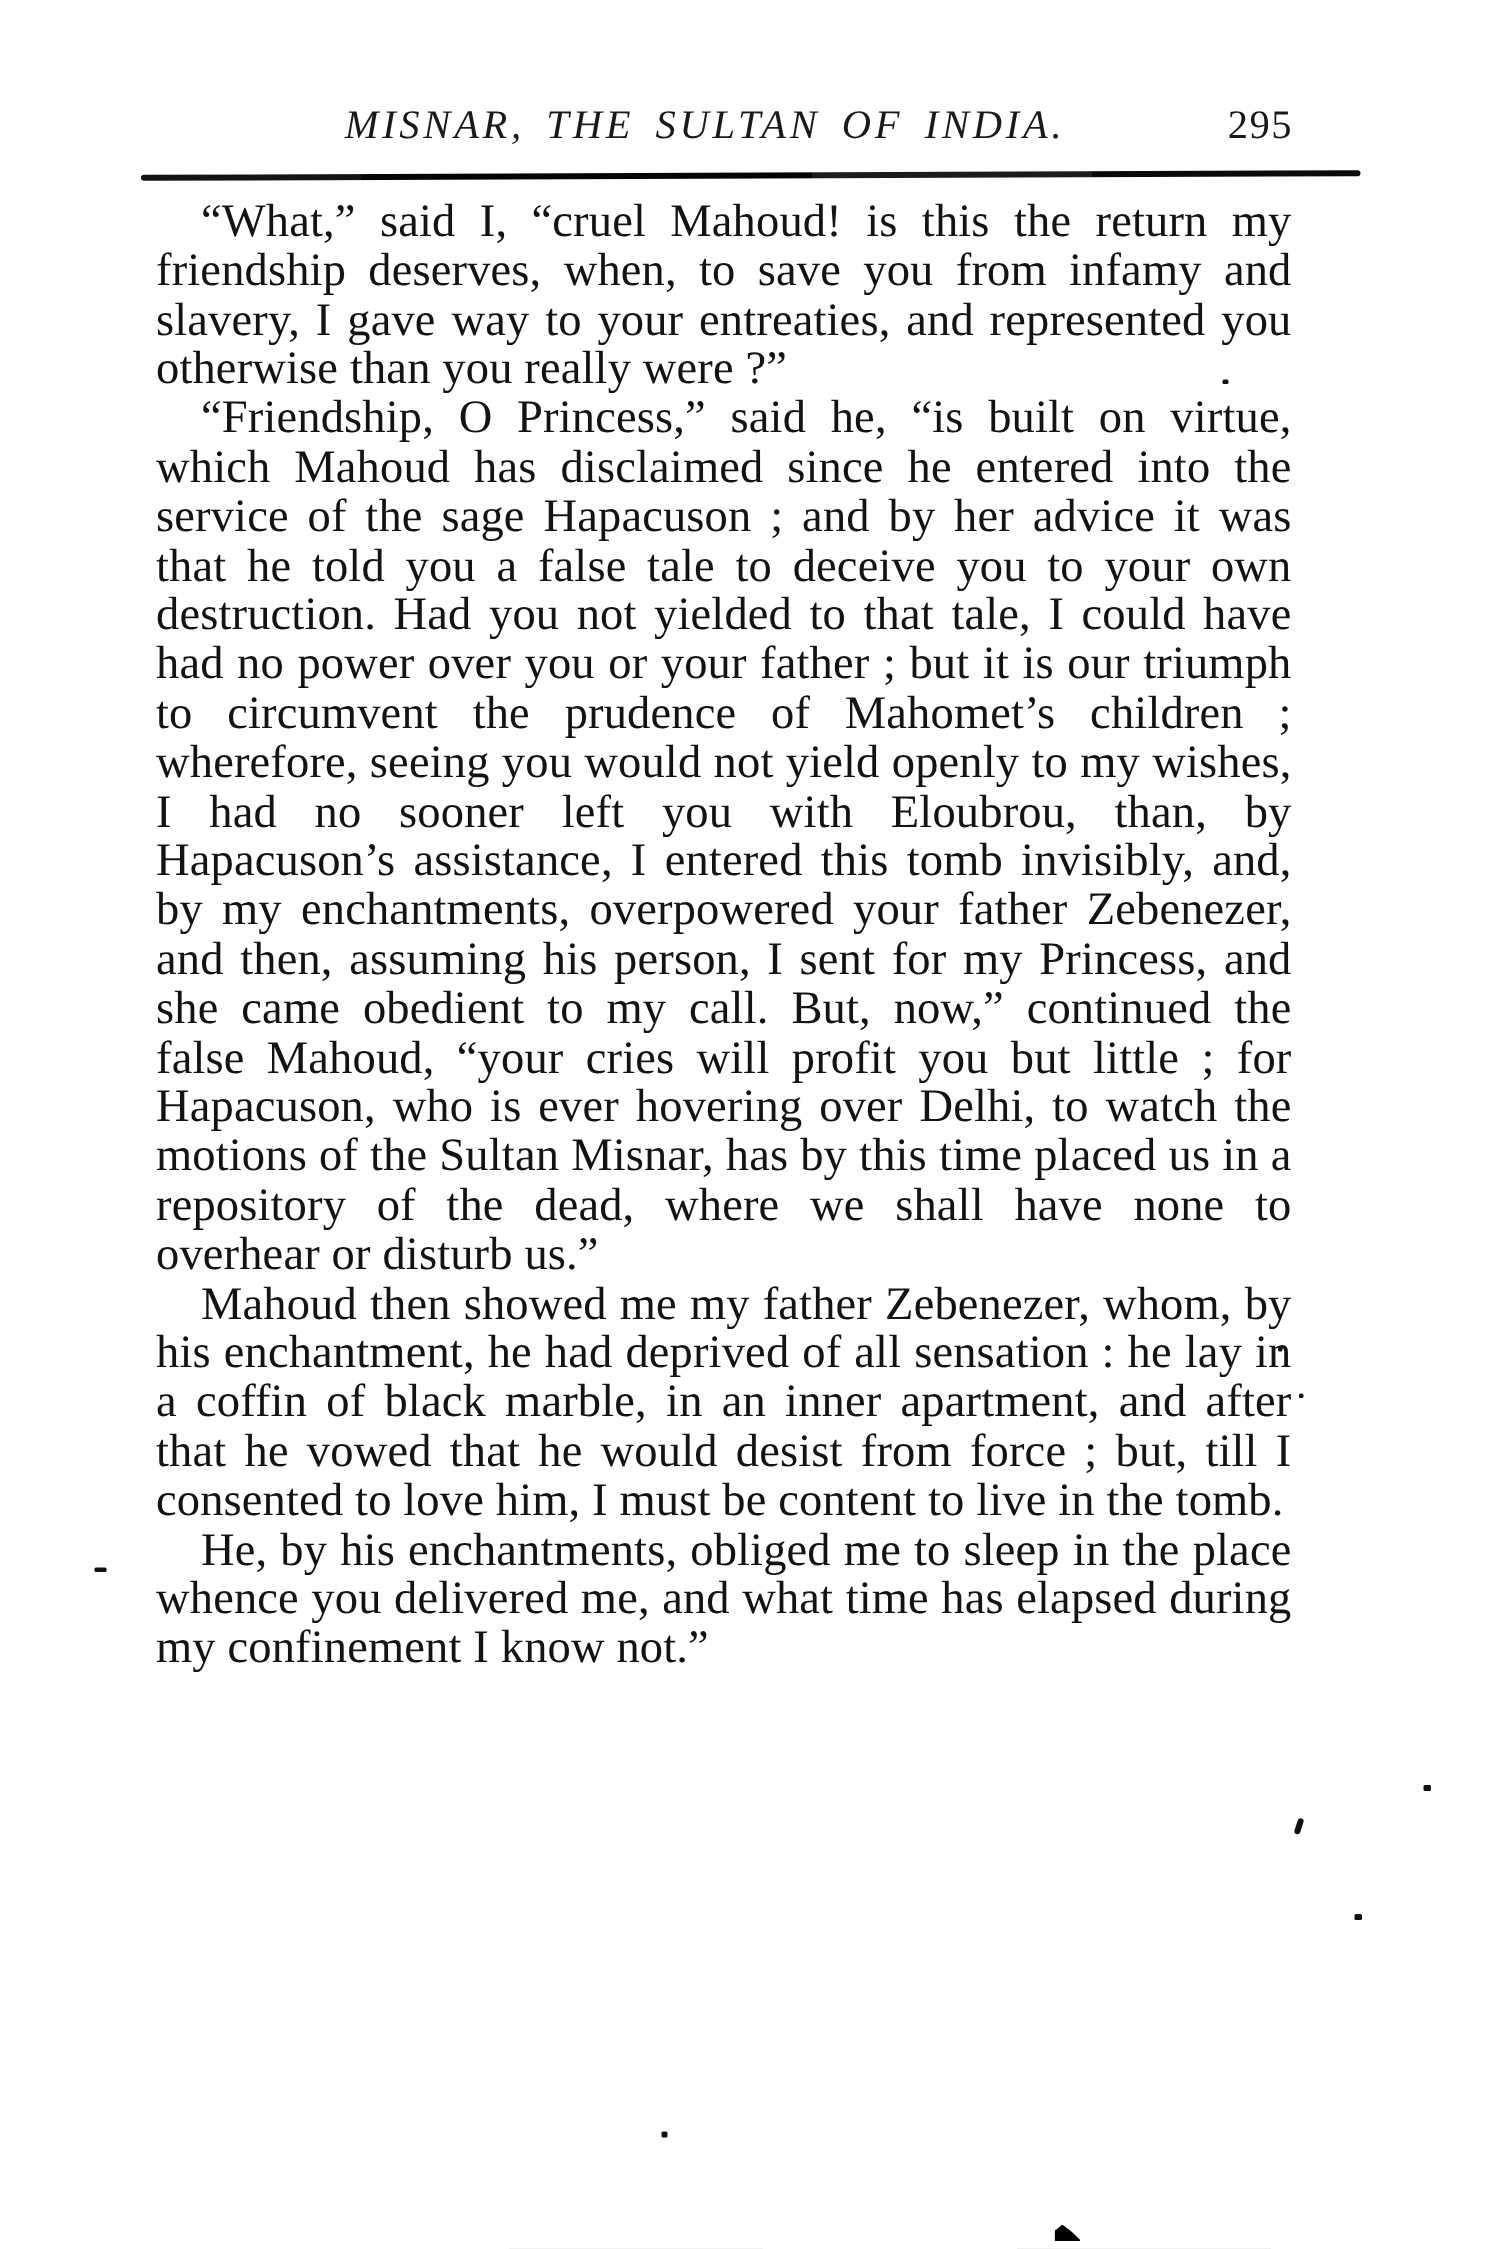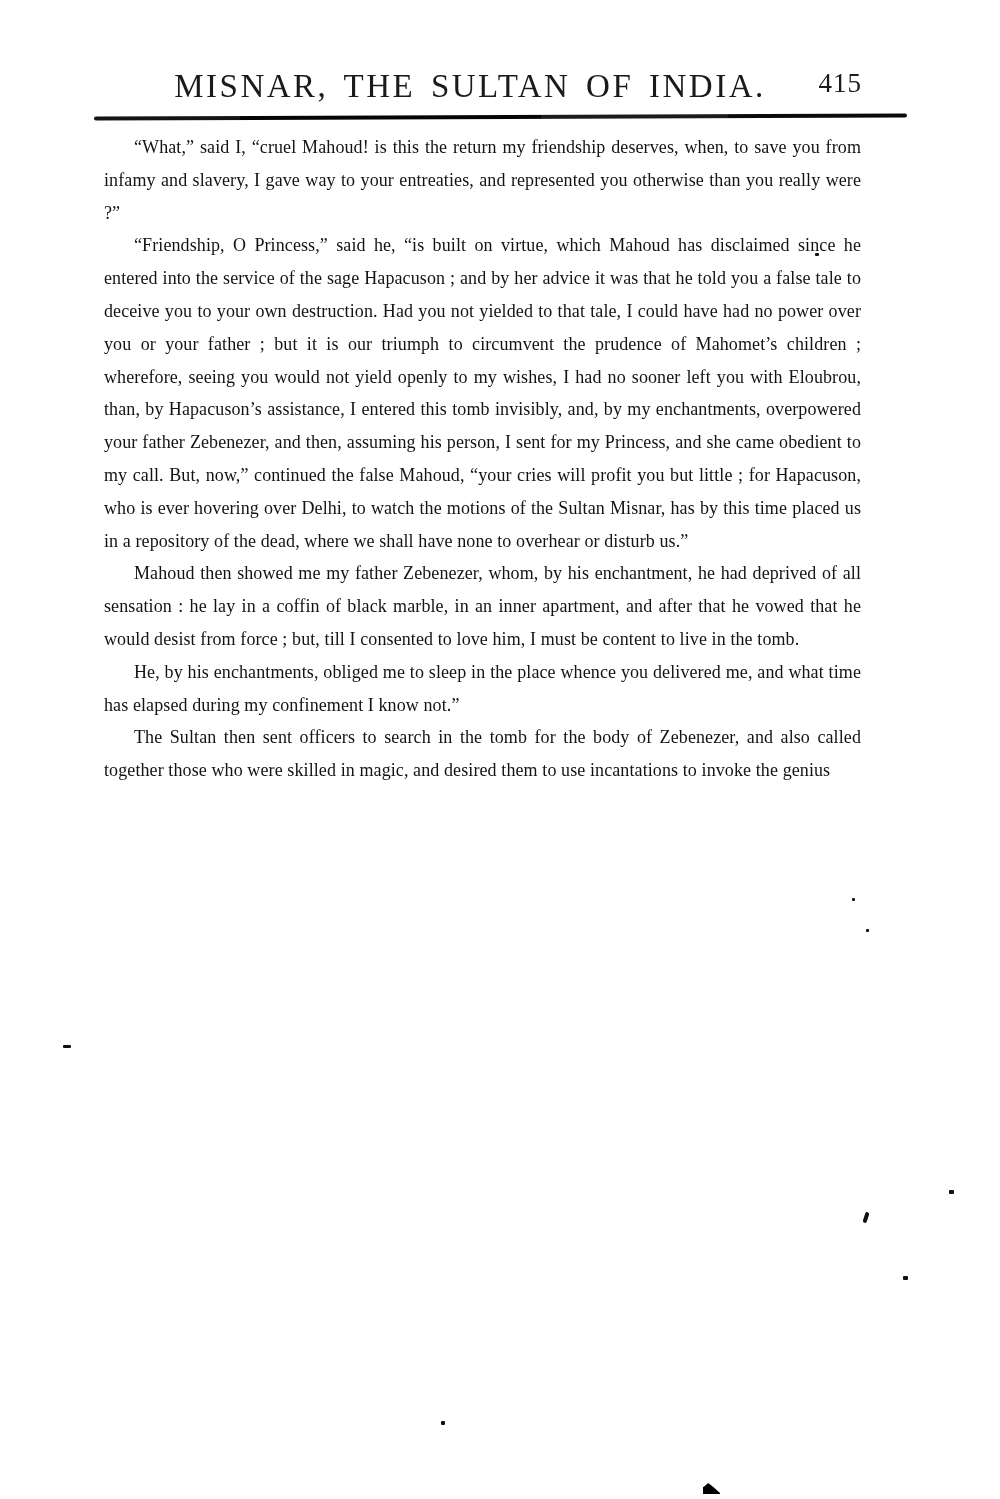--- a/index.html
+++ b/index.html
@@ -12,21 +12,22 @@
     font-family: "Liberation Serif", "DejaVu Serif", serif;
     color: #131313;
     overflow: hidden;
   }
   .running-header {
     position: absolute;
     top: 68px;
     left: 0;
     right: 60px;
     text-align: center;
-    font-size: 33px;
+    font-style: italic;
+    font-size: 27px;
     letter-spacing: 2.5px;
     word-spacing: 5px;
     color: #1a1a1a;
     white-space: nowrap;
   }
   .page-number {
     position: absolute;
     top: 68px;
     right: 138px;
     font-size: 27px;
@@ -41,21 +42,21 @@
     height: 4px;
     background: linear-gradient(90deg, #141414 0 18%, #050505 18% 55%, #1c1c1c 55% 78%, #0a0a0a 78% 100%);
     border-radius: 2px;
     transform: rotate(-0.22deg);
   }
   .text-block {
     position: absolute;
     top: 131px;
     left: 104px;
     width: 757px;
-    font-size: 18px;
+    font-size: 31px;
     line-height: 32.8px;
     text-align: justify;
     letter-spacing: 0.1px;
   }
   .text-block p {
     margin: 0;
     text-indent: 30px;
   }
   .text-block p.section-gap {
     margin-top: 32px;
@@ -83,30 +84,29 @@
     clip-path: polygon(0% 100%, 0% 38%, 16% 20%, 30% 0%, 46% 18%, 64% 40%, 82% 65%, 100% 92%, 100% 100%);
   }
 </style>
 </head>
 <body>
 
 <div class="page">
 
   <div class="running-header">MISNAR, THE SULTAN OF INDIA.</div>
 
-  <div class="page-number">415</div>
+  <div class="page-number">295</div>
 
   <div class="header-rule"></div>
 
   <div class="text-block">
     <p>“What,” said I, “cruel Mahoud! is this the return my friendship deserves, when, to save you from infamy and slavery, I gave way to your entreaties, and represented you otherwise than you really were ?”</p>
     <p>“Friendship, O Princess,” said he, “is built on virtue, which Mahoud has disclaimed since he entered into the service of the sage Hapacuson ; and by her advice it was that he told you a false tale to deceive you to your own destruction. Had you not yielded to that tale, I could have had no power over you or your father ; but it is our triumph to circumvent the prudence of Mahomet’s children ; wherefore, seeing you would not yield openly to my wishes, I had no sooner left you with Eloubrou, than, by Hapacuson’s assistance, I entered this tomb invisibly, and, by my enchantments, overpowered your father Zebenezer, and then, assuming his person, I sent for my Princess, and she came obedient to my call. But, now,” continued the false Mahoud, “your cries will profit you but little ; for Hapacuson, who is ever hovering over Delhi, to watch the motions of the Sultan Misnar, has by this time placed us in a repository of the dead, where we shall have none to overhear or disturb us.”</p>
     <p>Mahoud then showed me my father Zebenezer, whom, by his enchantment, he had deprived of all sensation : he lay in a coffin of black marble, in an inner apartment, and after that he vowed that he would desist from force ; but, till I consented to love him, I must be content to live in the tomb.</p>
     <p>He, by his enchantments, obliged me to sleep in the place whence you delivered me, and what time has elapsed during my confinement I know not.”</p>
-    <p>The Sultan then sent officers to search in the tomb for the body of Zebenezer, and also called together those who were skilled in magic, and desired them to use incantations to invoke the genius</p>
   </div>
 
   <div class="speck s1"></div>
   <div class="speck s2"></div>
   <div class="speck s3"></div>
   <div class="speck s4"></div>
   <div class="speck s5"></div>
   <div class="speck s6"></div>
   <div class="speck s7"></div>
   <div class="speck s8"></div>

